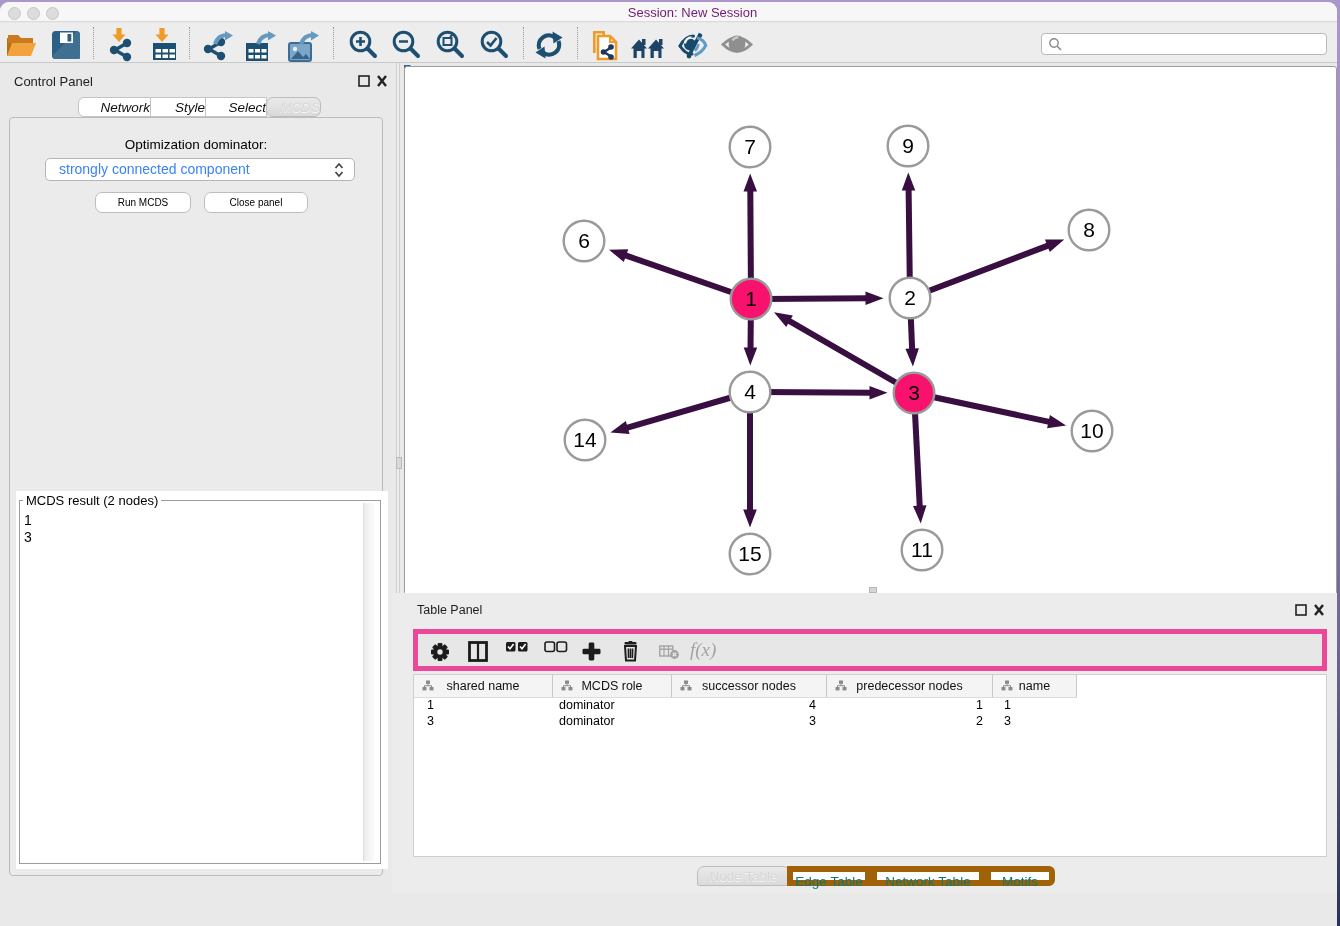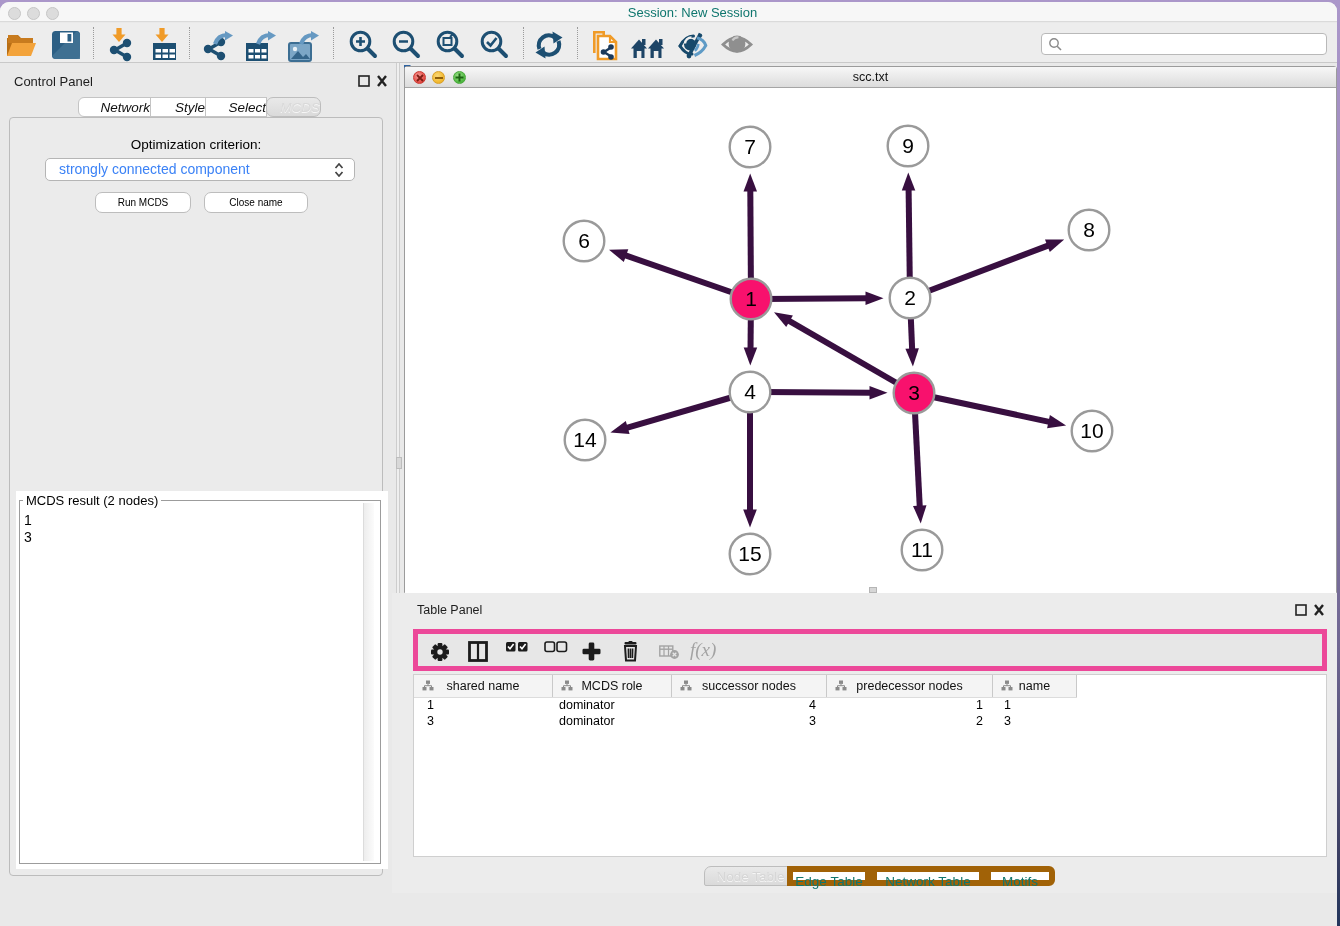--- a/index.html
+++ b/index.html
@@ -9,21 +9,21 @@
   #win { position:absolute; left:0; top:2px; width:1337px; height:924px;
          border-radius:9px 9px 0 0; background:#e9e9e9; overflow:hidden; }
   .abs { position:absolute; }
 
   
   #titlebar { position:absolute; left:0; top:0; width:100%; height:20px; background:#f7f7f7;
               border-bottom:1px solid #dadada; }
   .tl { position:absolute; top:5px; width:13px; height:13px; border-radius:50%;
         background:#dcdcdc; border:1px solid #c6c6c6; }
   #wtitle { position:absolute; top:3px; left:0; width:100%; text-align:center;
-            font-size:13px; color:#0f766e;padding-left:48px; }
+            font-size:13px; color:#701a75;padding-left:48px; }
 
   
   #toolbar { position:absolute; left:0; top:21px; width:100%; height:40px; background:#ededed;
              border-bottom:1px solid #c9c9c9; }
   .tsep { position:absolute; top:4px; height:32px; width:0;
           border-left:1px dotted #9a9a9a; }
   .ticon { position:absolute; top:4px; }
   #searchbox { position:absolute; left:1041px; top:10px; width:286px; height:22px; background:#fff;
                border:1px solid #b9b9b9; border-radius:4px; }
 
@@ -235,60 +235,45 @@
       <rect x="1" y="1" width="10" height="10" fill="none" stroke="#222" stroke-width="1.6"></rect>
       <path d="M20 1 L28 11 M28 1 L20 11" stroke="#222" stroke-width="2.4"></path>
     </svg>
     <div class="tabrow" style="left:78px; top:34px;">
       <div class="tab" style="left:0; width:73px; border-radius:6px 0 0 6px;">Network</div>
       <div class="tab" style="left:72px; width:56px;">Style</div>
       <div class="tab" style="left:127px; width:62px;">Select</div>
       <div class="tab tabsel" style="left:188px; width:55px;">MCDS</div>
     </div>
     <div id="cp-content">
-      <div id="optlabel">Optimization criterion:</div>
+      <div id="optlabel">Optimization dominator:</div>
       <div id="optsel">strongly connected component
         <svg width="10" height="14" style="position:absolute;right:10px;top:4px;" viewBox="0 0 10 14">
           <path d="M1.5 5 L5 1 L8.5 5" fill="none" stroke="#444" stroke-width="1.7"></path>
           <path d="M1.5 9 L5 13 L8.5 9" fill="none" stroke="#444" stroke-width="1.7"></path>
         </svg>
       </div>
       <div class="btn" style="left:85px; width:96px;">Run MCDS</div>
-      <div class="btn" style="left:194px; width:104px;">Close name</div>
+      <div class="btn" style="left:194px; width:104px;">Close panel</div>
       <div id="resultpanel">
         <div id="fieldset">
             <div id="legend">MCDS result (2 nodes)</div>
           <div id="resulttext">1<br>3</div>
           <div id="resultsb"></div>
         </div>
       </div>
     </div>
   </div>
 
   <svg class="abs" style="left:404px;top:63px;" width="7" height="7" viewBox="0 0 7 7">
       <path d="M0 0 L7 0 L0 7 Z" fill="#2f63a0"></path>
     </svg>
     <div class="abs" style="left:396px;top:61px;width:4px;height:530px;background:#efefef;border-left:1px solid #cdcdcd;border-right:1px solid #cdcdcd;"></div>
     <div class="abs" style="left:396px;top:455px;width:6px;height:12px;background:#d8d8d8;border:1px solid #bdbdbd;"></div>
   <div id="netwin">
-    <div id="nettitle">
-      <div id="nettext">scc.txt</div>
-      <div class="mbtn" style="left:8px; background:radial-gradient(circle at 40% 35%,#f49a96,#e8544d 60%,#d8332c);border:1px solid #ca3b33;"></div>
-      <svg class="abs" style="left:10.5px;top:6.5px;" width="8" height="8" viewBox="0 0 8 8">
-          <path d="M1 1 L7 7 M7 1 L1 7" stroke="#7c1d14" stroke-width="1.8"></path>
-        </svg>
-      <div class="mbtn" style="left:27px; background:radial-gradient(circle at 40% 35%,#fad87a,#f3bb33 60%,#e5a41c);border:1px solid #d8a02a;"></div>
-      <svg class="abs" style="left:29.5px;top:9.5px;" width="8" height="2" viewBox="0 0 8 2">
-          <rect width="8" height="2" fill="#8e5f0a"></rect>
-        </svg>
-      <div class="mbtn" style="left:48px; background:radial-gradient(circle at 40% 35%,#9fe08c,#55bd47 60%,#3da52f);border:1px solid #4aa83c;"></div>
-      <svg class="abs" style="left:50px;top:6px;" width="9" height="9" viewBox="0 0 9 9">
-          <path d="M4.5 0.5 V8.5 M0.5 4.5 H8.5" stroke="#1c6412" stroke-width="2"></path>
-        </svg>
-    </div>
     <div id="canvas">
       <svg id="graph" width="931" height="504" viewBox="0 0 931 504">
       <line x1="346.0" y1="210.0" x2="345.3" y2="100.5" stroke="#380f40" stroke-width="6"></line>
       <polygon points="345.2,84.5 352.0,102.5 338.5,102.5" fill="#380f40"></polygon>
       <line x1="346.0" y1="210.0" x2="219.1" y2="165.9" stroke="#380f40" stroke-width="6"></line>
       <polygon points="204.0,160.7 223.3,160.2 218.8,173.0" fill="#380f40"></polygon>
       <line x1="346.0" y1="210.0" x2="462.5" y2="209.3" stroke="#380f40" stroke-width="6"></line>
       <polygon points="478.5,209.2 460.5,216.0 460.5,202.5" fill="#380f40"></polygon>
       <line x1="346.0" y1="210.0" x2="345.5" y2="260.5" stroke="#380f40" stroke-width="6"></line>
       <polygon points="345.3,276.5 338.7,258.4 352.2,258.6" fill="#380f40"></polygon>
@@ -437,20 +422,20 @@
           <div class="td" style="left:519px;top:23px;width:50px;text-align:right;">1</div>
           <div class="td" style="left:590px;top:23px;">1</div>
           <div class="td" style="left:13px;top:39px;">3</div>
           <div class="td" style="left:145px;top:39px;">dominator</div>
           <div class="td" style="left:352px;top:39px;width:50px;text-align:right;">3</div>
           <div class="td" style="left:519px;top:39px;width:50px;text-align:right;">2</div>
           <div class="td" style="left:590px;top:39px;">3</div>
         </div>
     </div>
     <div class="tabrow" style="left:301px; top:273px;">
-      <div class="btab tabsel" style="left:11px; width:93px; border-radius:7px 7px 2px 2px;">Node Table</div>
+      <div class="btab tabsel" style="left:4px; width:93px; border-radius:7px 7px 2px 2px;">Node Table</div>
       <div class="btab" style="left:94px; width:84px;">Edge Table</div>
       <div class="btab" style="left:178px; width:114px;">Network Table</div>
       <div class="btab" style="left:292px; width:70px; border-radius:0 6px 6px 0;">Motifs</div>
     </div>
   </div>
 
 </div>
 
 </body></html>

